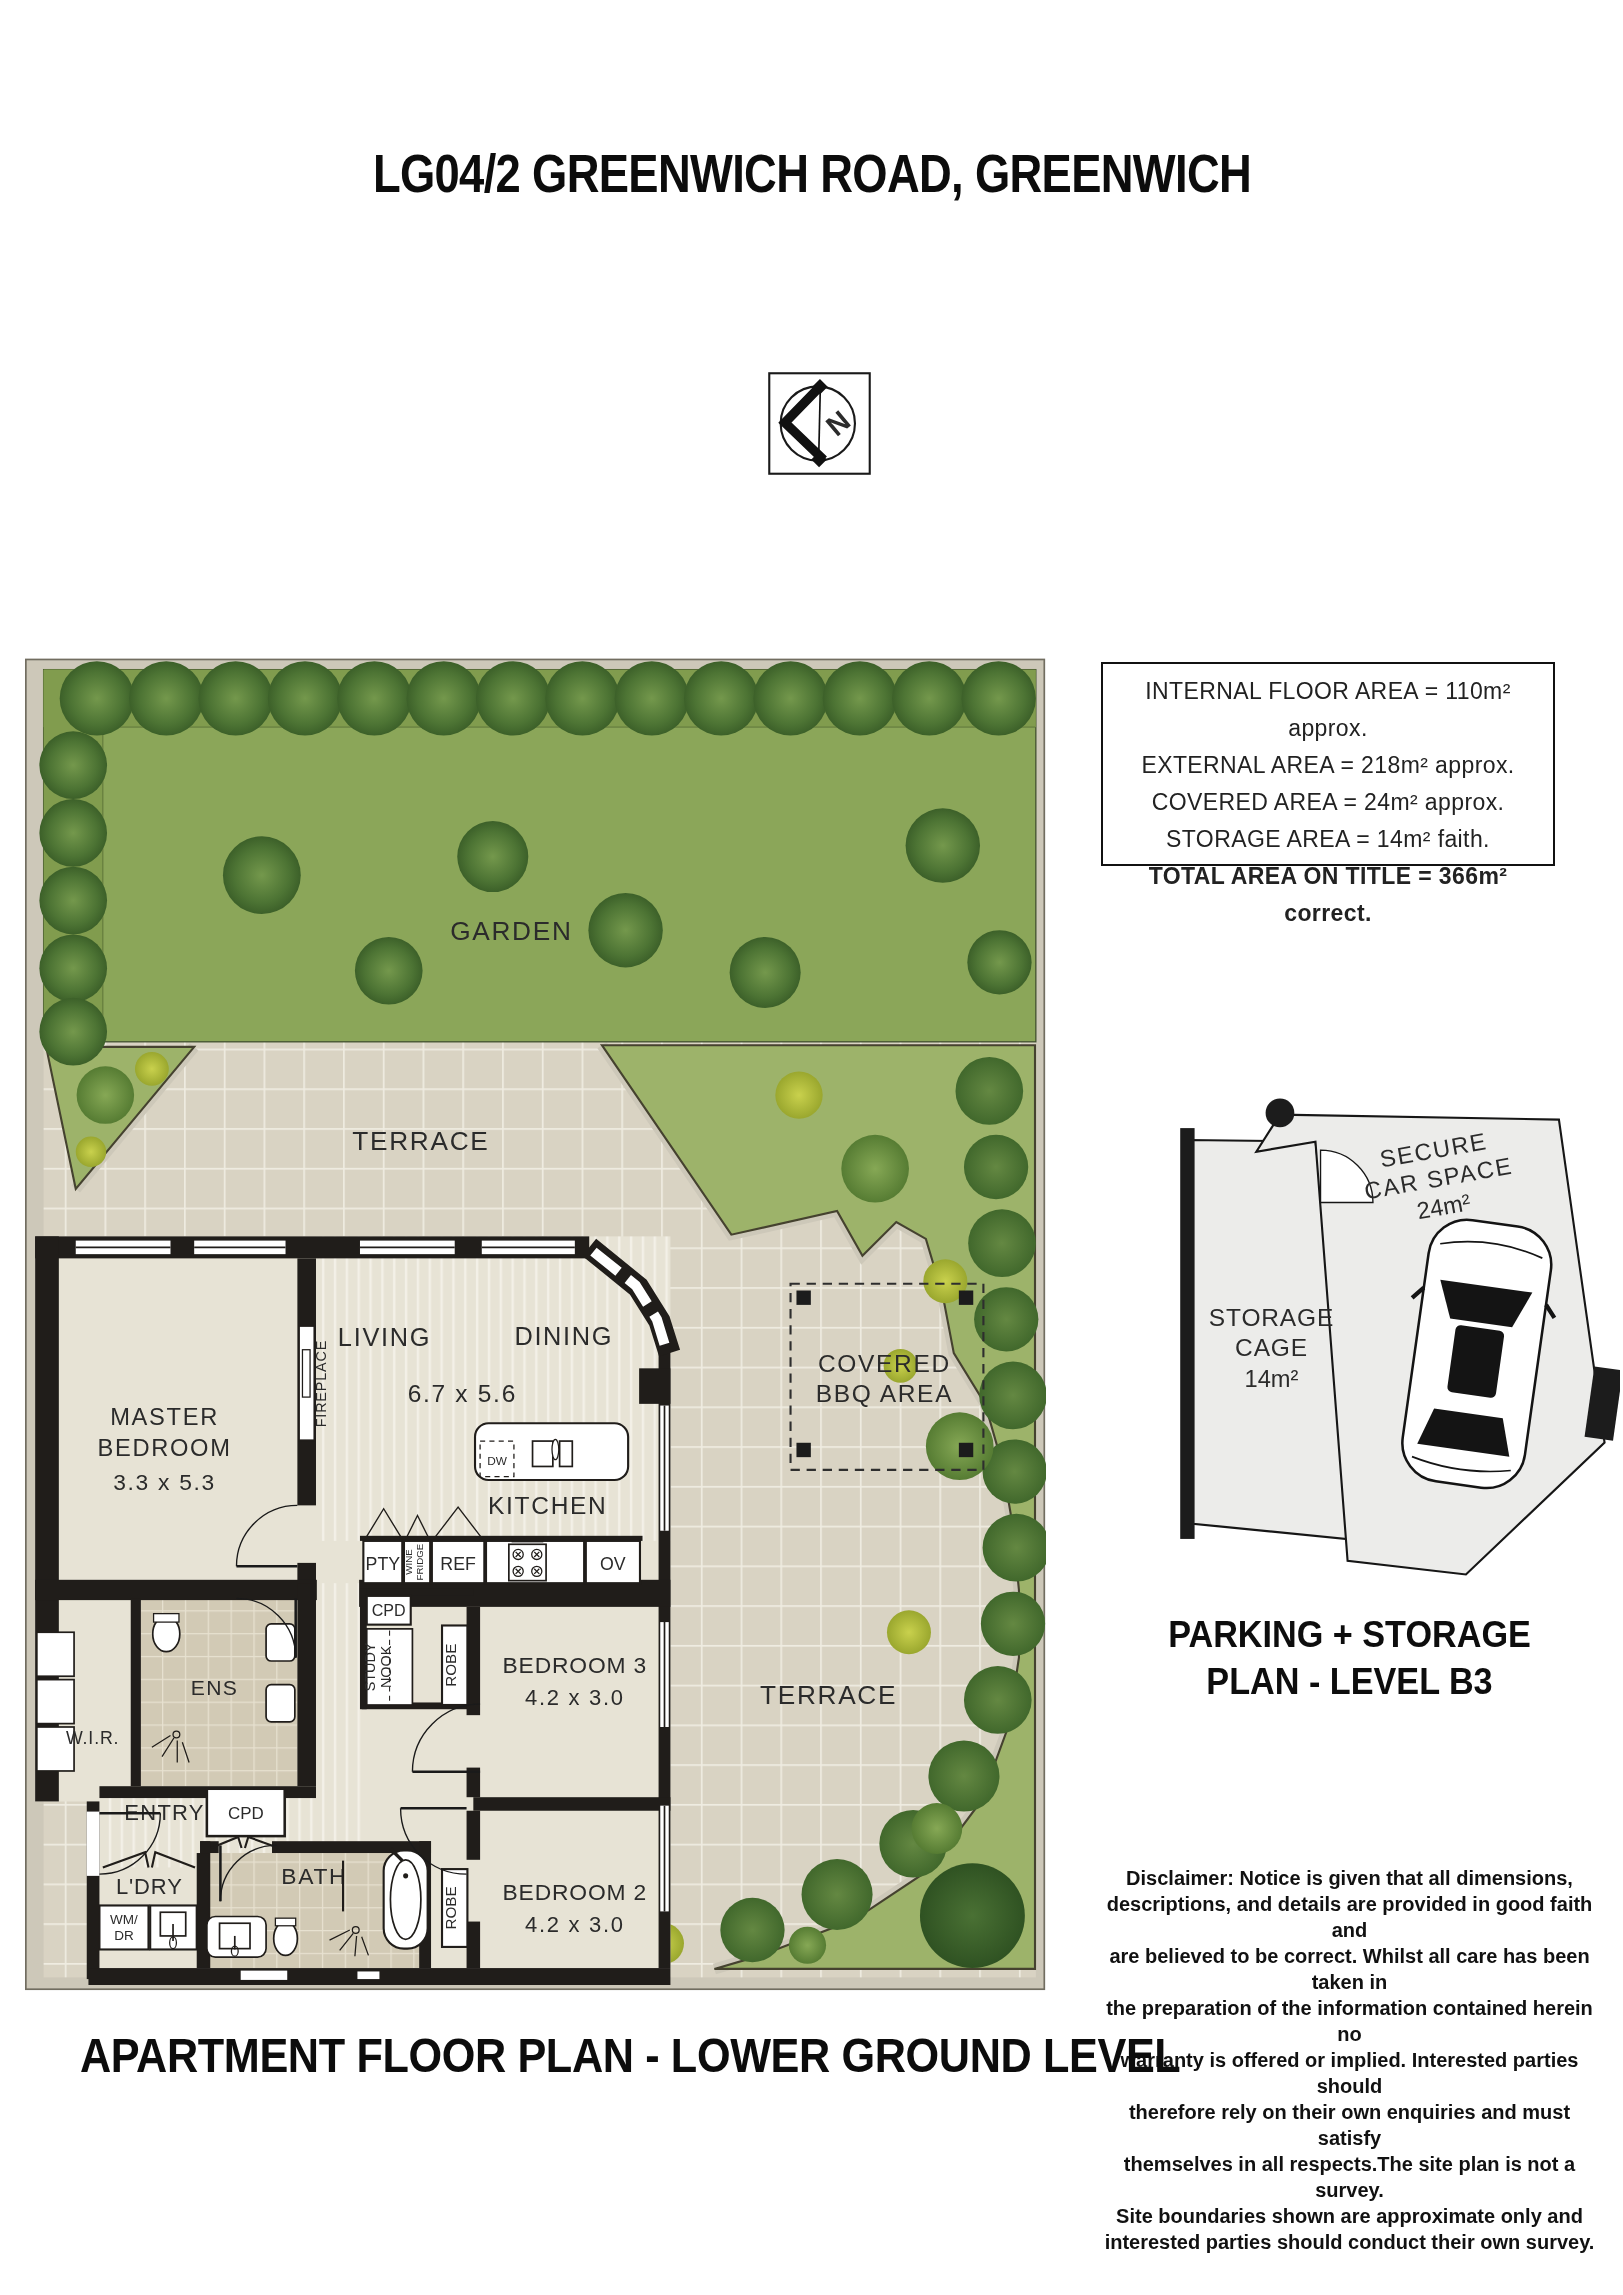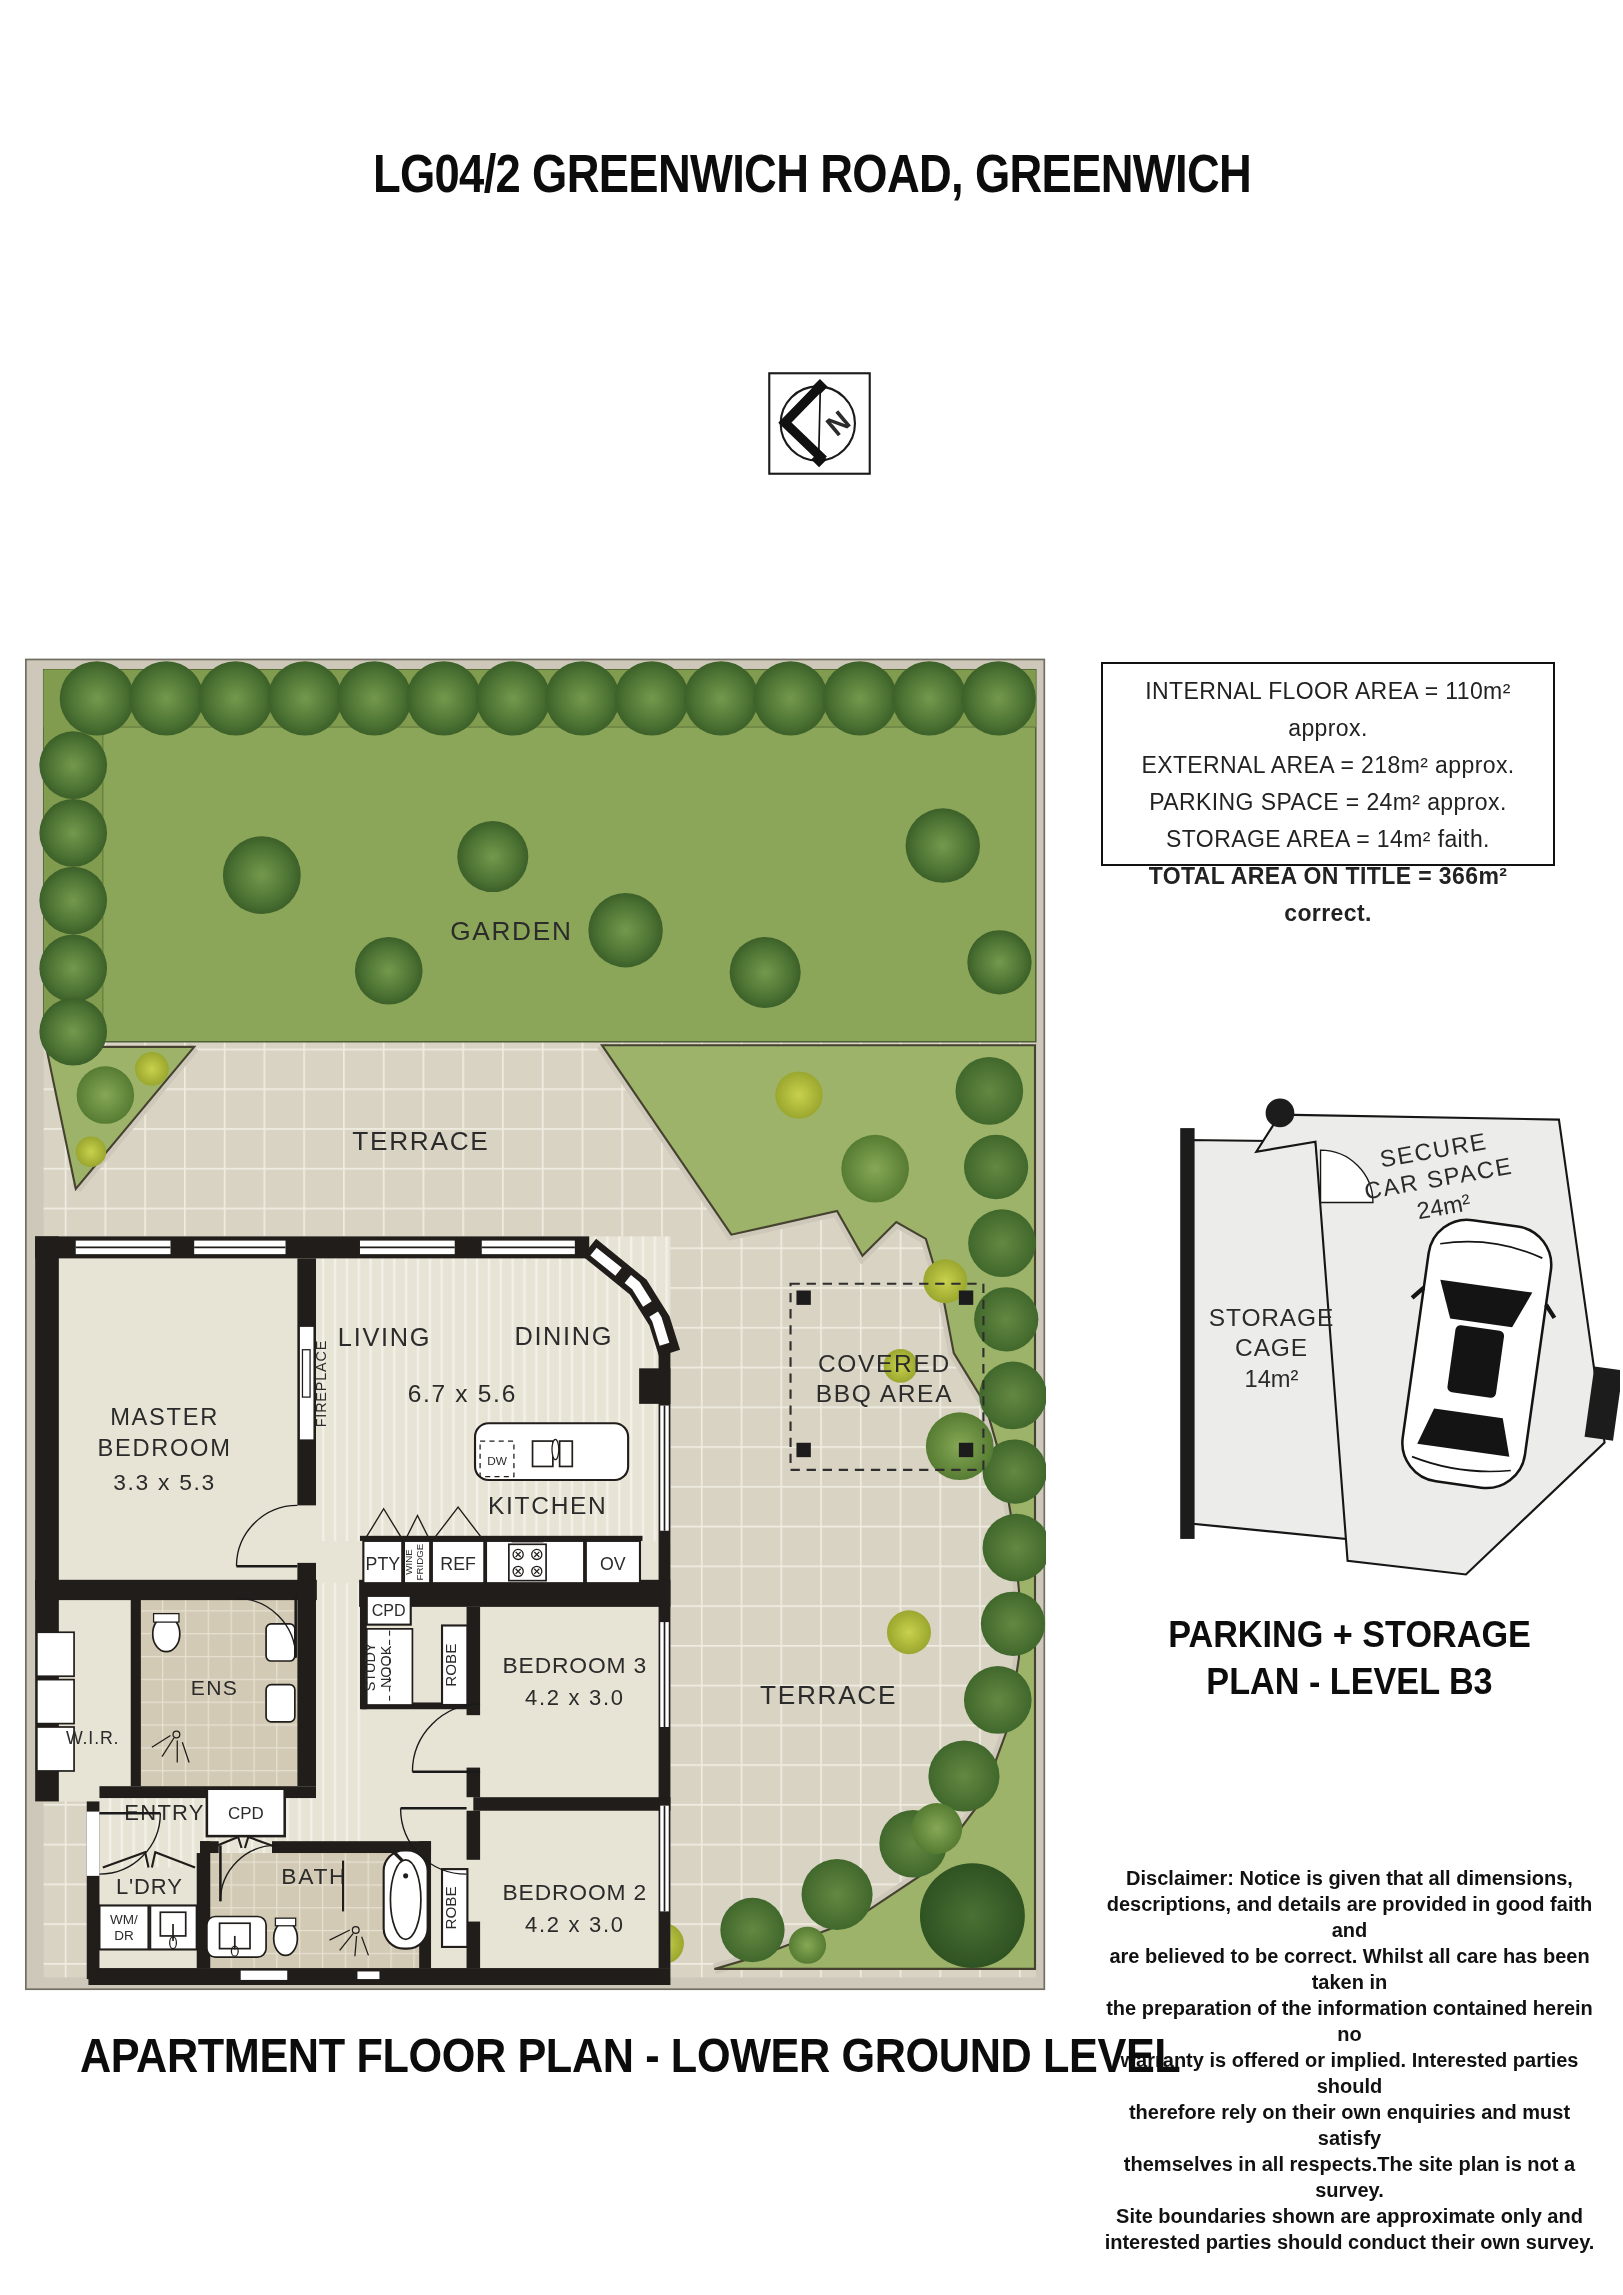--- a/index.html
+++ b/index.html
@@ -37,21 +37,21 @@
       <path d="M62,17 L60,104" fill="none" stroke="#111" stroke-width="2"></path>
       <rect x="55" y="11" width="13" height="13" fill="#111" transform="rotate(45 61.5 17.5)"></rect>
       <rect x="54" y="97" width="13" height="13" fill="#111" transform="rotate(45 60.5 103.5)"></rect>
       <text x="84" y="72" font-size="34" font-weight="bold" text-anchor="middle" transform="rotate(-40 84 62)">N</text>
     </svg>
   </div>
 
   <div class="abs areaBox">
     <div>INTERNAL FLOOR AREA = 110m² approx.</div>
     <div>EXTERNAL AREA = 218m² approx.</div>
-    <div>PARKING  SPACE = 24m² approx.</div>
+    <div>COVERED  AREA = 24m² approx.</div>
     <div>STORAGE  AREA = 14m² faith.</div>
     <div>TOTAL AREA ON TITLE = 366m² correct.</div>
   </div>
 
   <div class="abs" style="left:25px;top:651px;width:1166px;height:1345px;">
   <svg width="1021" height="1345" viewBox="0 0 1207 1590">
     <defs>
       <pattern id="tiles" width="47" height="47" patternUnits="userSpaceOnUse">
         <rect width="47" height="47" fill="#d9d3c3"></rect>
         <path d="M0 .5H47M.5 0V47" stroke="#efece1" stroke-width="3"></path>

